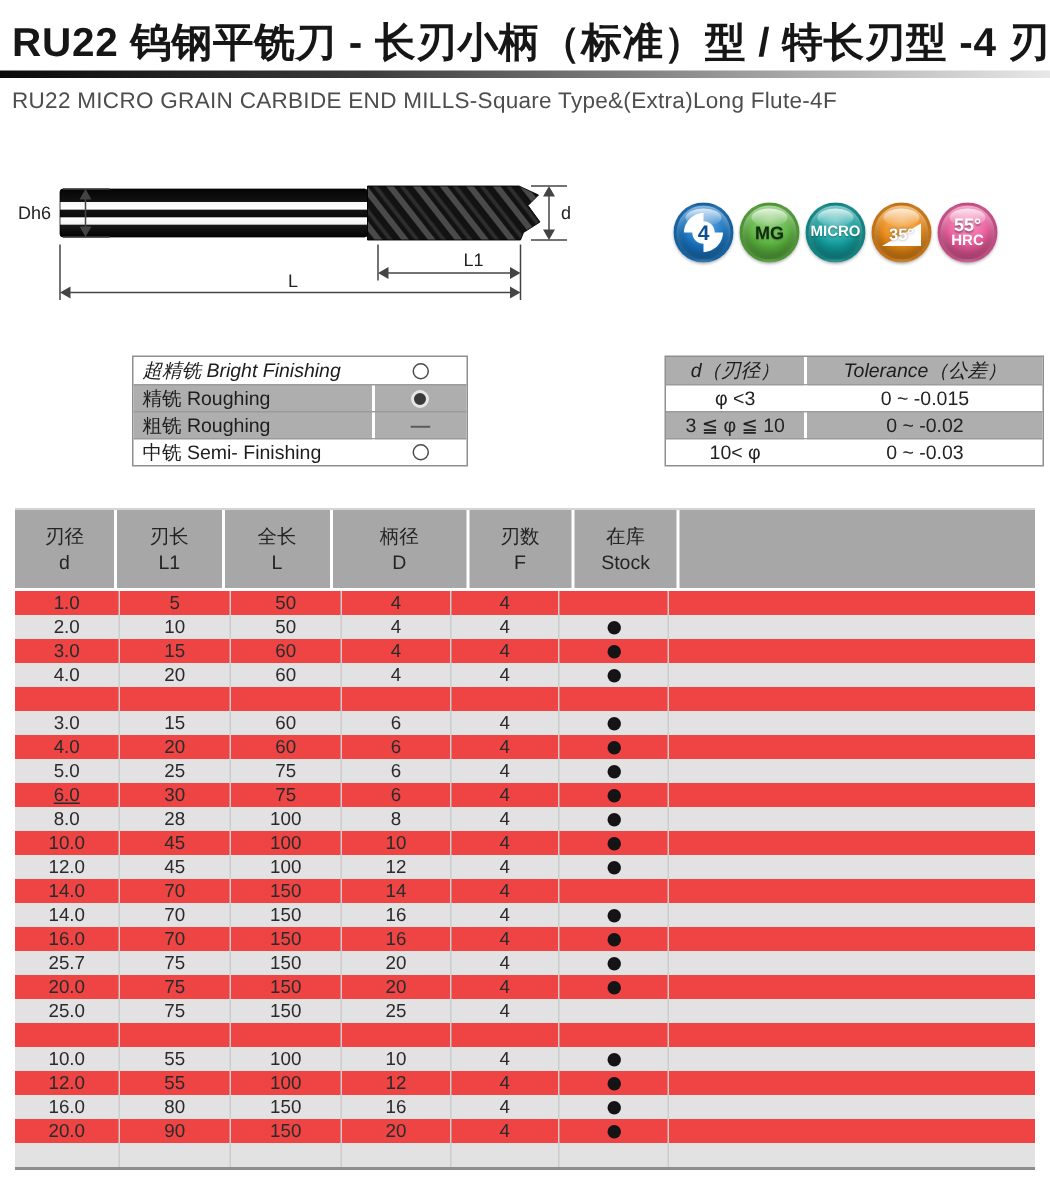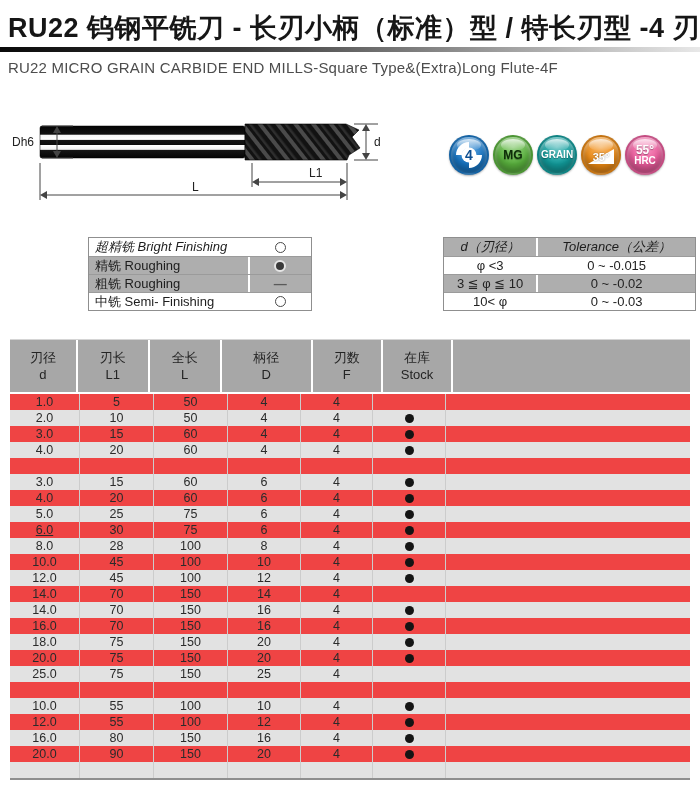--- a/index.html
+++ b/index.html
@@ -148,21 +148,21 @@
          <path d="M18 5 C11 5 5 11 5 18 L11 18 C11 14 14 11 18 11 Z" fill="#fff"></path>
          <path d="M18 31 C25 31 31 25 31 18 L25 18 C25 22 22 25 18 25 Z" fill="#fff"></path>
          <circle cx="18" cy="18" r="7.5" fill="#fff"></circle>
        </svg>
       <span class="swirl-num" style="color: rgb(13, 79, 145);">4</span>
     </div>
     <div class="badge" style="background: radial-gradient(circle at 50% 28%, rgba(255, 255, 255, 0.35), rgba(255, 255, 255, 0) 55%), rgb(92, 182, 63);">
       <span class="b-main" style="color: rgb(13, 45, 8);">MG</span>
     </div>
     <div class="badge" style="background: radial-gradient(circle at 50% 28%, rgba(255, 255, 255, 0.35), rgba(255, 255, 255, 0) 55%), rgb(18, 160, 160);">
-      <span class="b-main" style="color: rgb(255, 255, 255); font-size: 10px;">GRAIN</span>
+      <span class="b-main" style="color: rgb(255, 255, 255); font-size: 10px;">MICRO</span>
     </div>
     <div class="badge" style="background: radial-gradient(circle at 50% 28%, rgba(255, 255, 255, 0.35), rgba(255, 255, 255, 0) 55%), rgb(240, 140, 20);">
       <svg width="36" height="36" viewBox="0 0 36 36">
          <polygon points="5,27 31,12 31,27" fill="#fff"></polygon>
        </svg>
       <span class="helix-num">35°</span>
     </div>
     <div class="badge" style="background: radial-gradient(circle at 50% 28%, rgba(255, 255, 255, 0.35), rgba(255, 255, 255, 0) 55%), rgb(239, 92, 158);">
       <span class="b-main" style="color: rgb(255, 255, 255);">55°</span>
       <span class="b-sub" style="color: rgb(255, 255, 255);">HRC</span>
@@ -397,21 +397,21 @@
         <div class="cell" style="width: 74px;">70</div>
         <div class="cell" style="width: 74px;">150</div>
         <div class="cell" style="width: 73px;">16</div>
         <div class="cell" style="width: 72px;">4</div>
         <div class="cell" style="width: 73px;">
           <span class="dot"></span>
         </div>
         <div class="cell" style="width: 244px;"></div>
       </div>
       <div class="spec-row stripe">
-        <div class="cell" style="width: 70px;">18.0</div>
+        <div class="cell" style="width: 70px;">25.7</div>
         <div class="cell" style="width: 74px;">75</div>
         <div class="cell" style="width: 74px;">150</div>
         <div class="cell" style="width: 73px;">20</div>
         <div class="cell" style="width: 72px;">4</div>
         <div class="cell" style="width: 73px;">
           <span class="dot"></span>
         </div>
         <div class="cell" style="width: 244px;"></div>
       </div>
       <div class="spec-row">

